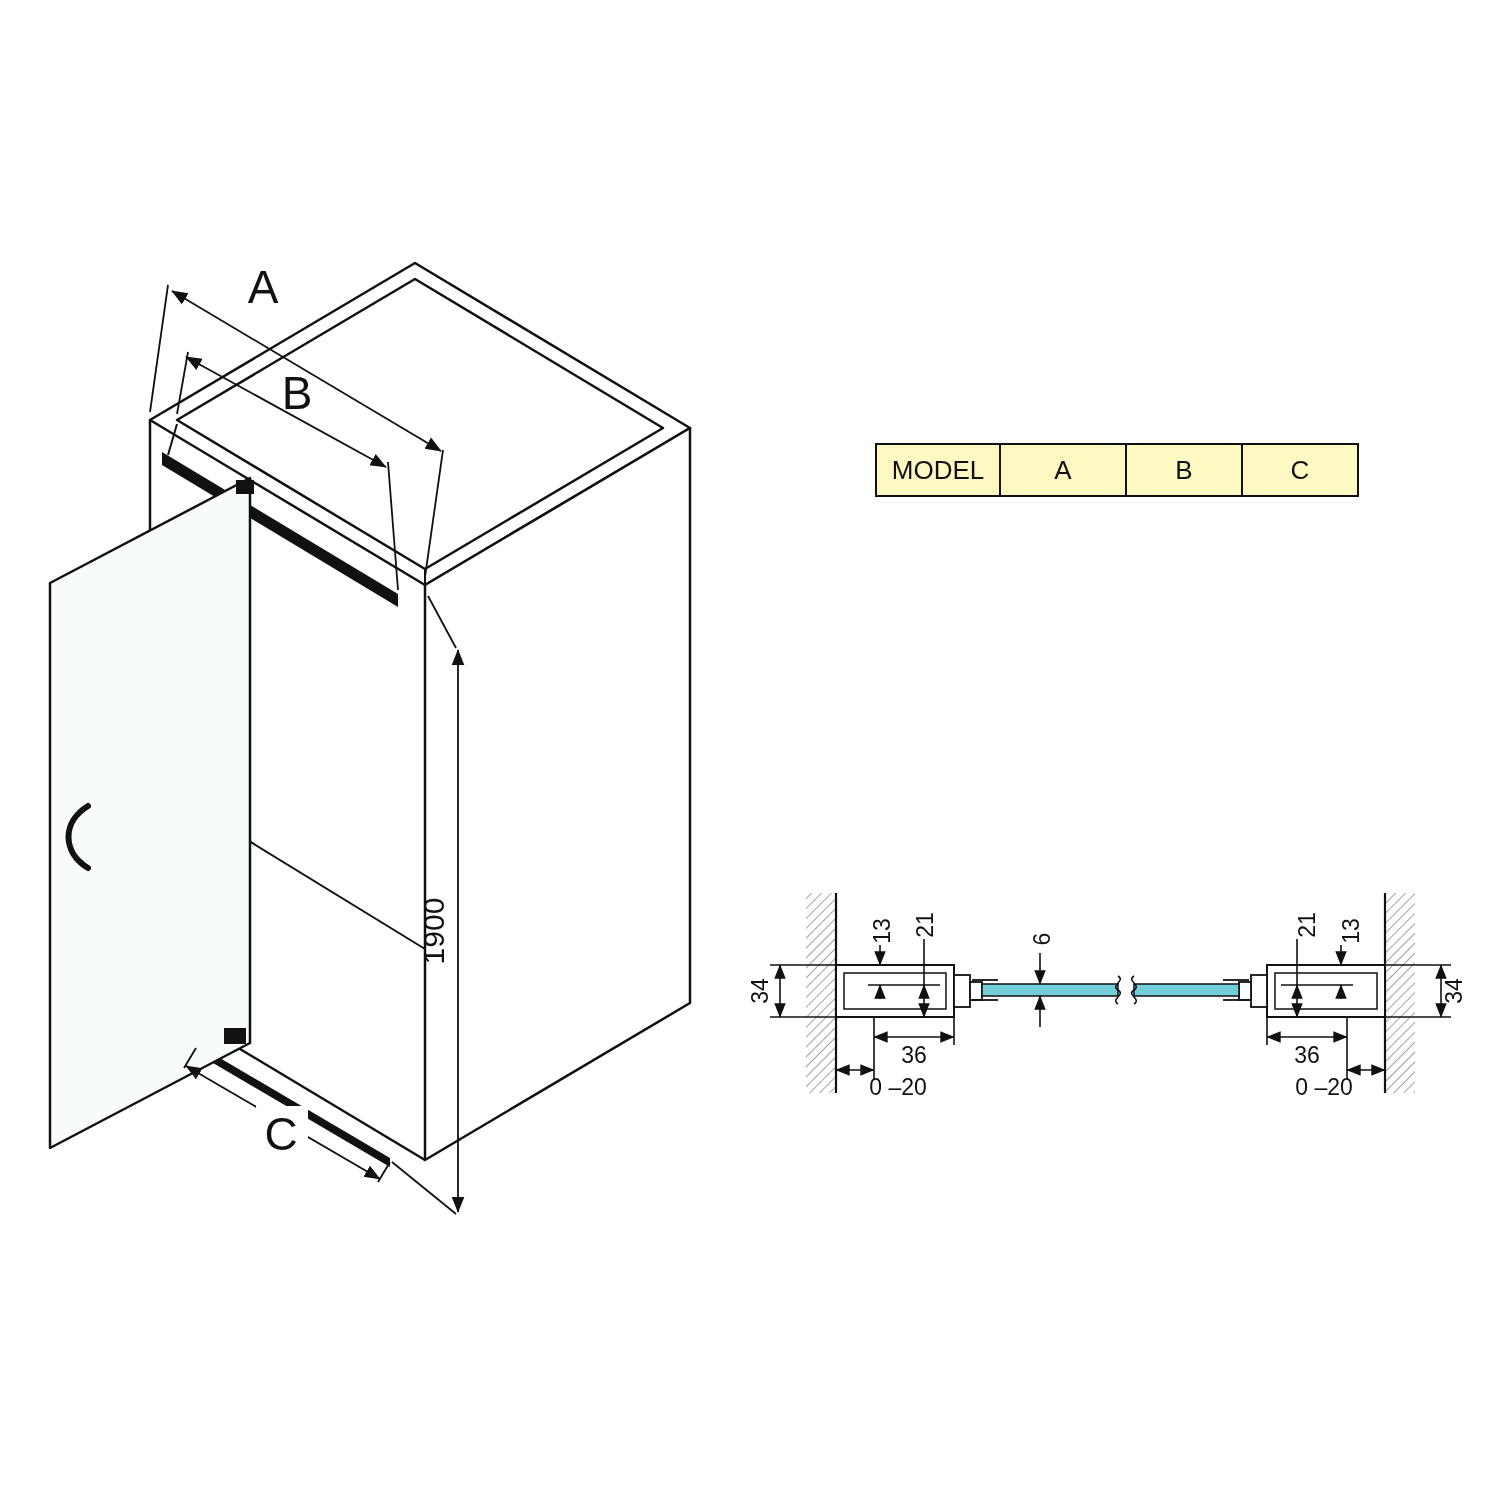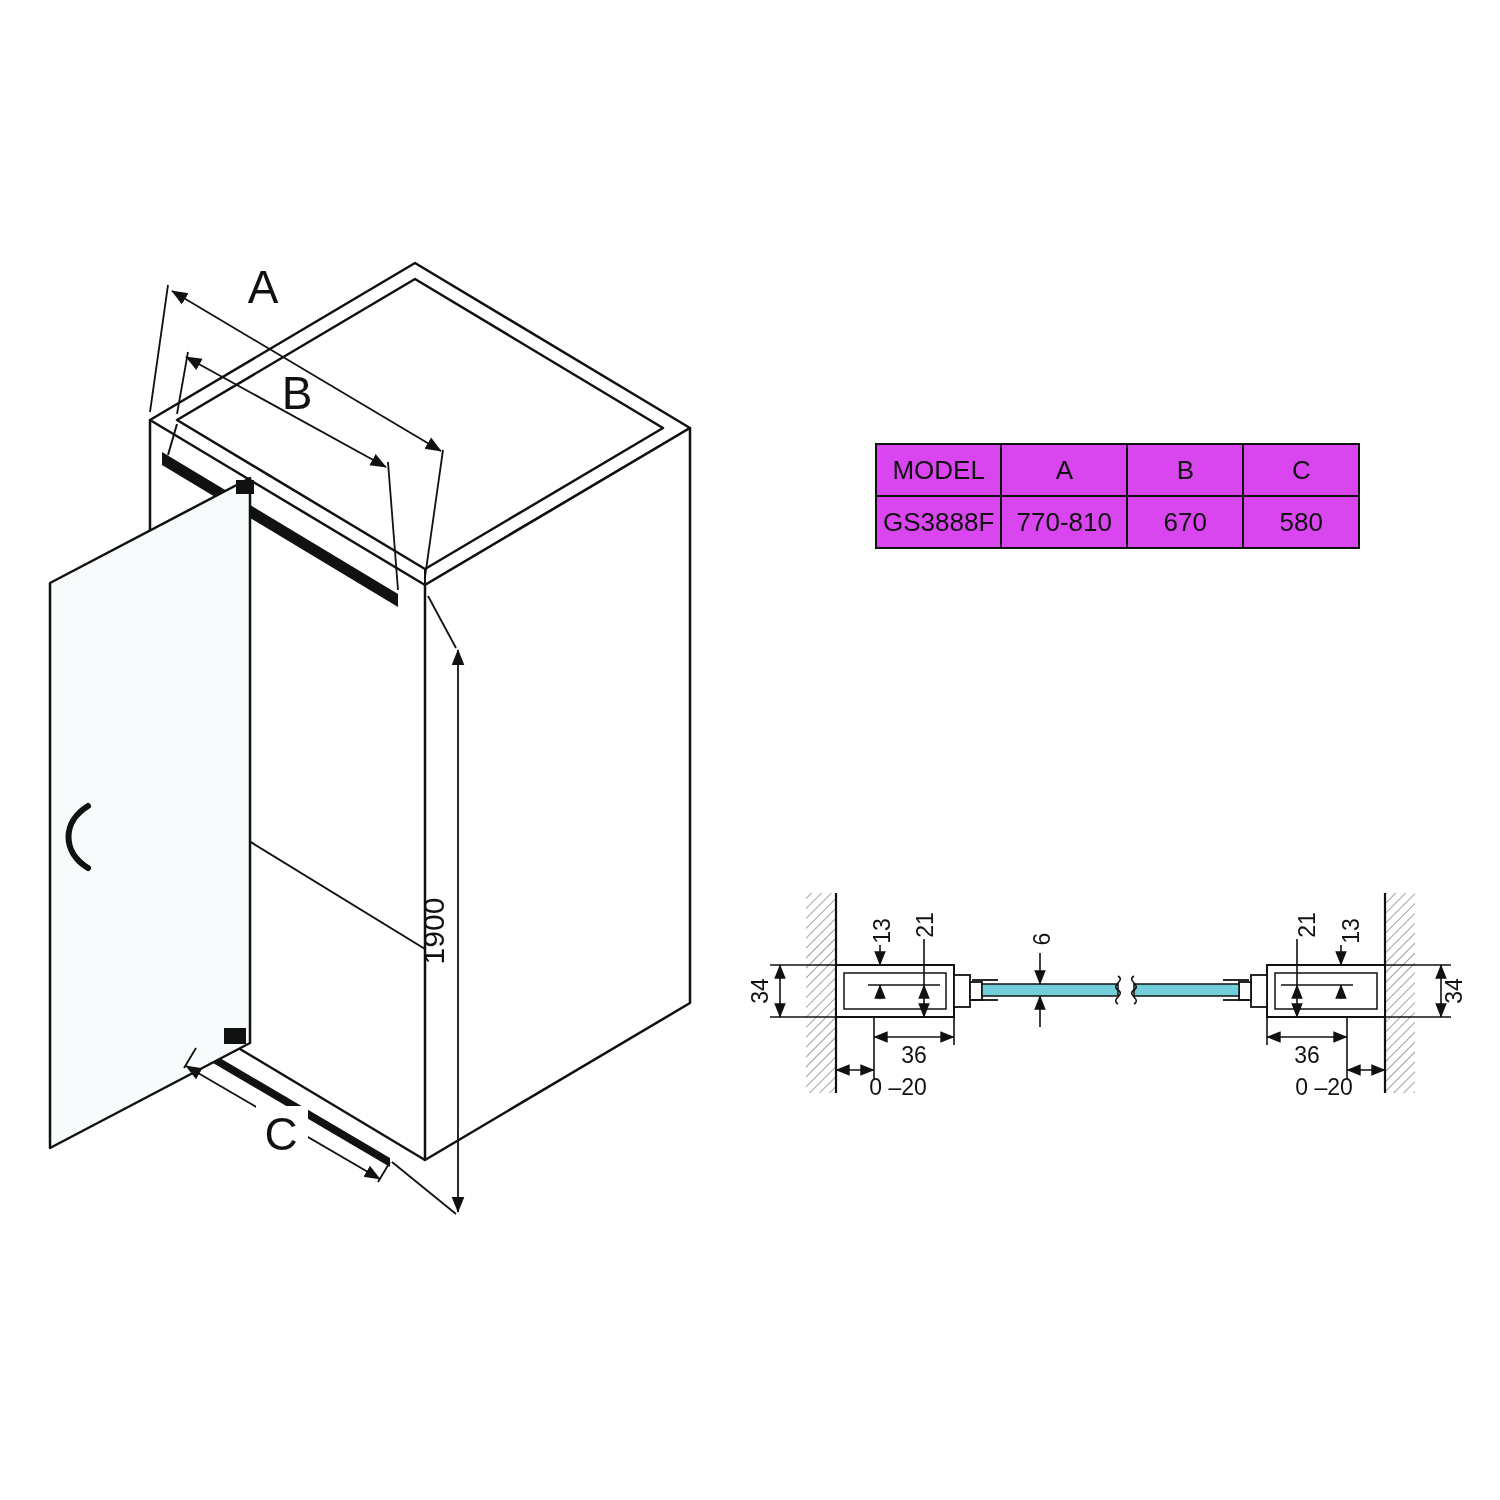--- a/index.html
+++ b/index.html
@@ -8,21 +8,21 @@
   svg{position:absolute;display:block;}
   .iso{left:0;top:0;width:760px;height:1300px;}
   .sect{left:740px;top:865px;width:740px;height:270px;}
   .iso text{fill:#111;font-family:"Liberation Sans",sans-serif;font-size:46px;text-anchor:middle;}
   .iso text.h{font-size:30px;}
   .sect text{fill:#111;font-family:"Liberation Sans",sans-serif;font-size:23px;text-anchor:middle;}
   .dim-table{position:absolute;left:875px;top:443px;}
   .dim-table table{border-collapse:collapse;}
   .dim-table th,.dim-table td{
     border:2px solid #111;height:50px;text-align:center;vertical-align:middle;
-    font-size:26px;font-weight:400;padding:0 6px;background:#d946ef;}
+    font-size:26px;font-weight:400;padding:0 6px;background:#fef9c3;}
   .dim-table .c-model{width:110px;}
   .dim-table .c-a{width:112px;}
   .dim-table .c-b{width:102px;}
   .dim-table .c-c{width:102px;}
 </style>
 </head>
 <body>
 
 <div class="page">
 
@@ -87,26 +87,20 @@
     <table>
       <thead>
         <tr>
           <th class="c-model">MODEL</th>
           <th class="c-a">A</th>
           <th class="c-b">B</th>
           <th class="c-c">C</th>
         </tr>
       </thead>
       <tbody>
-        <tr>
-          <td>GS3888F</td>
-          <td>770-810</td>
-          <td>670</td>
-          <td>580</td>
-        </tr>
       </tbody>
     </table>
   </div>
 
   <svg class="sect" viewBox="0 0 740 270">
     <defs>
       <marker id="arr2" viewBox="0 0 10 10" refX="9.5" refY="5" markerWidth="9" markerHeight="9" orient="auto-start-reverse">
         <path d="M0,1 L10,5 L0,9 z" fill="#111"></path>
       </marker>
       <pattern id="hatch" width="7" height="7" patternUnits="userSpaceOnUse" patternTransform="rotate(45)">

